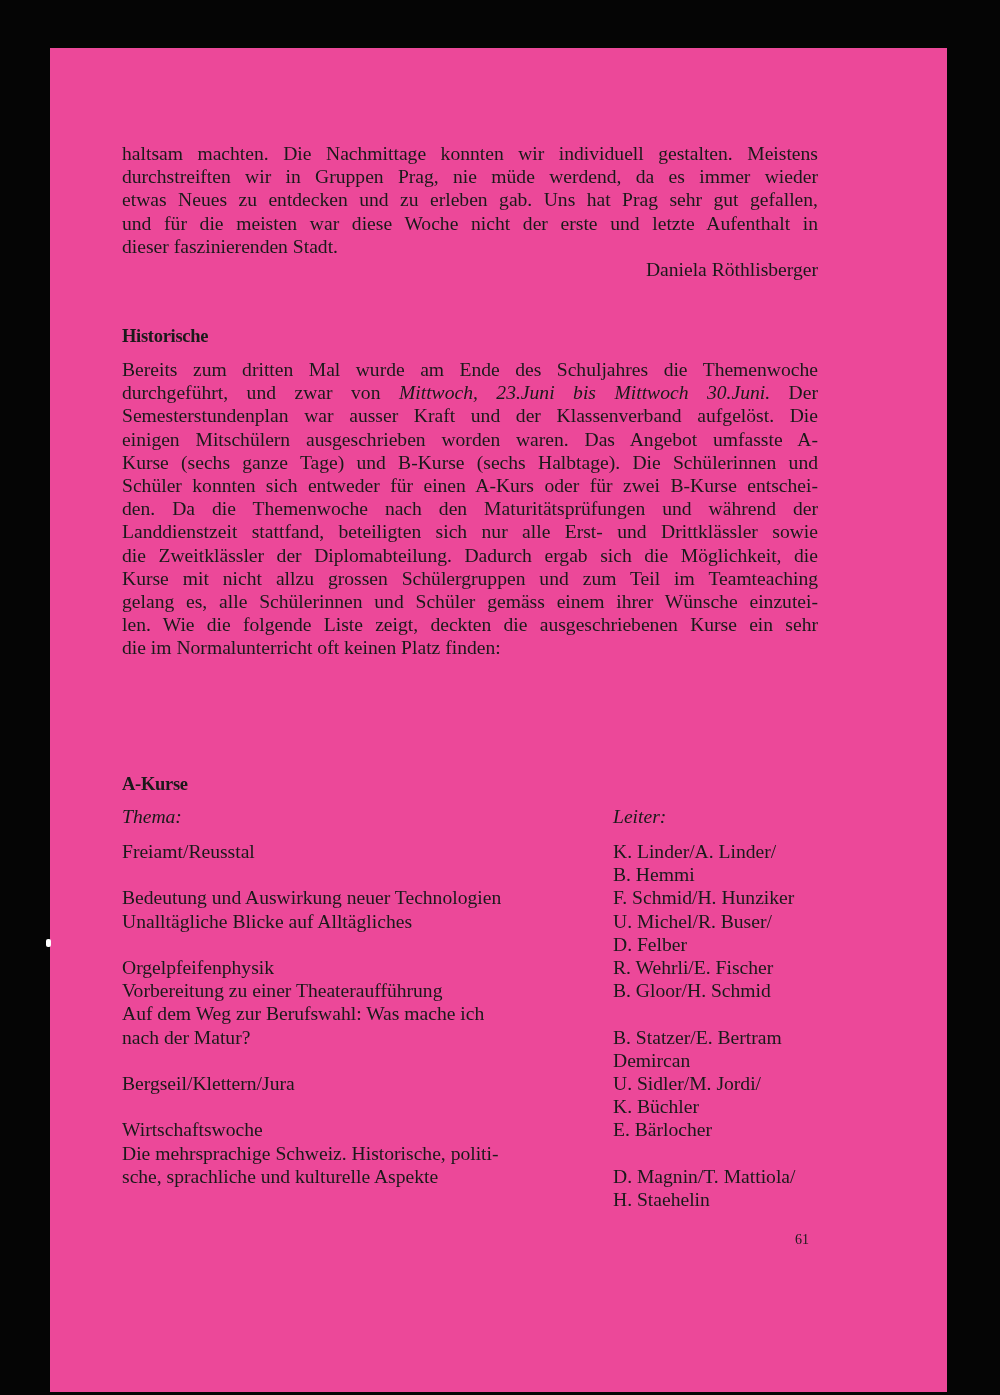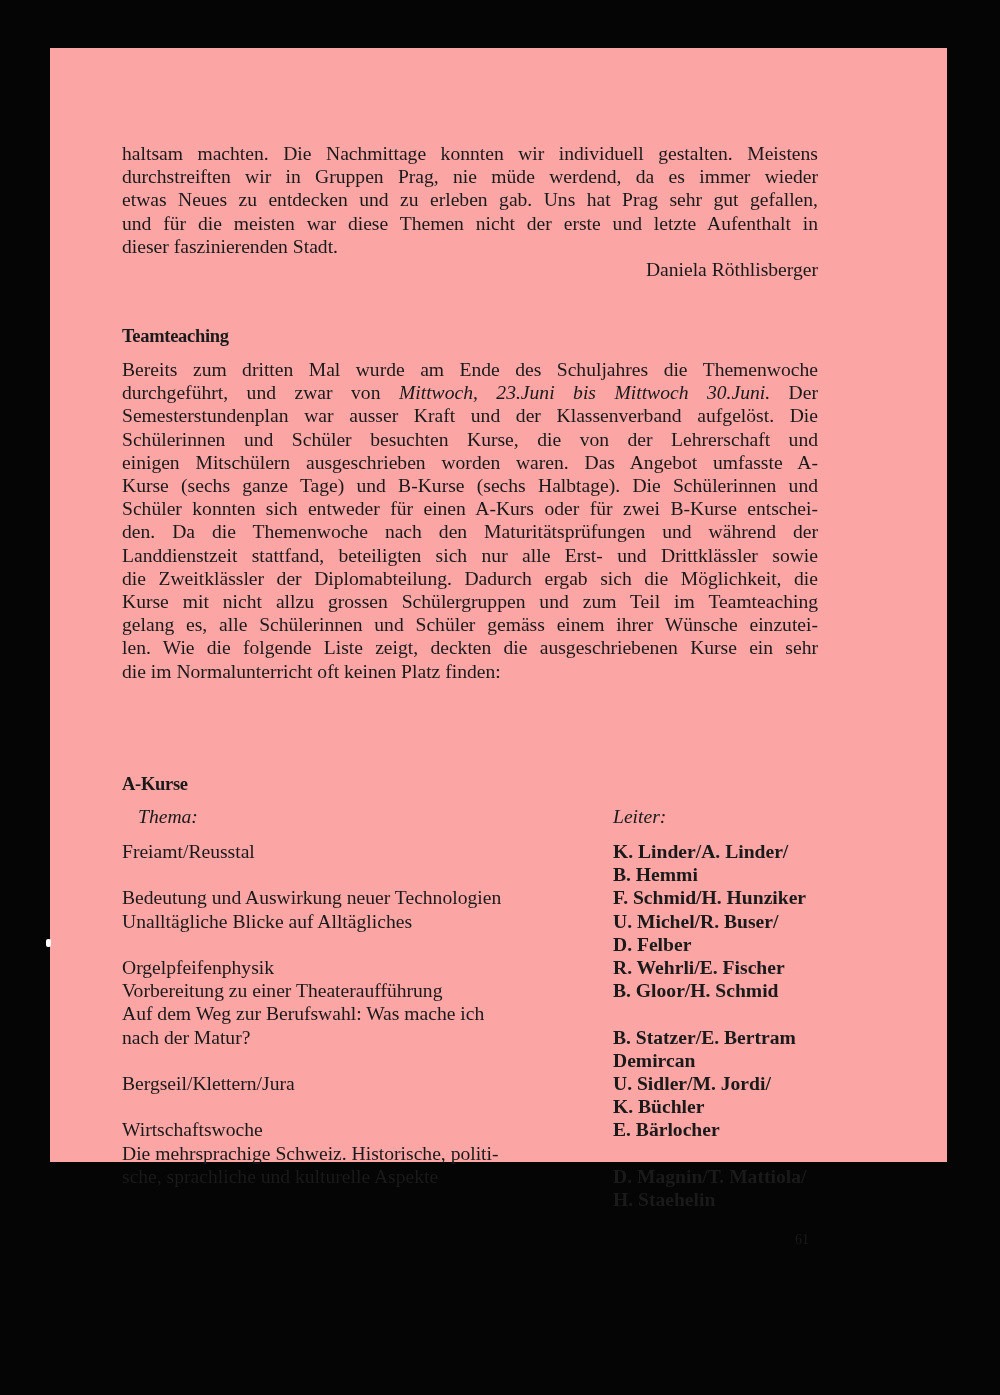--- a/index.html
+++ b/index.html
@@ -13,22 +13,22 @@
       position: relative;
       overflow: hidden;
       font-family: "Liberation Serif", "DejaVu Serif", serif;
       color: #1a1a1a;
     }
     .page {
       position: absolute;
       left: 50px;
       top: 48px;
       width: 897px;
-      height: 1114px;
-      background: #fca5a5;
+      height: 1344px;
+      background: #ec4899;
     }
     .col {
       position: absolute;
       left: 72px;
       width: 696px;
     }
     .para {
       font-size: 19.6px;
       line-height: 23.2px;
       text-align: justify;
@@ -87,70 +87,69 @@
   </style>
 </head>
 <body>
 
 <div class="page">
 
   <div class="col para" style="top:94px;">
     <span class="line">haltsam machten. Die Nachmittage konnten wir individuell gestalten. Meistens</span>
     <span class="line">durchstreiften wir in Gruppen Prag, nie müde werdend, da es immer wieder</span>
     <span class="line">etwas Neues zu entdecken und zu erleben gab. Uns hat Prag sehr gut gefallen,</span>
-    <span class="line">und für die meisten war diese Themen nicht der erste und letzte Aufenthalt in</span>
+    <span class="line">und für die meisten war diese Woche nicht der erste und letzte Aufenthalt in</span>
     <span class="line last">dieser faszinierenden Stadt.</span>
   </div>
   <div class="col" style="top:210px; height:24px;">
     <span class="signature">Daniela Röthlisberger</span>
   </div>
 
-  <div class="heading" style="left:72px; top:277px;">Teamteaching</div>
+  <div class="heading" style="left:72px; top:277px;">Historische</div>
 
   <div class="col para" style="top:310px;">
     <span class="line">Bereits zum dritten Mal wurde am Ende des Schuljahres die Themenwoche</span>
     <span class="line"><span>durchgeführt, und zwar von </span><span class="it">Mittwoch, 23.Juni bis Mittwoch 30.Juni.</span><span> Der</span></span>
     <span class="line">Semesterstundenplan war ausser Kraft und der Klassenverband aufgelöst. Die</span>
-    <span class="line">Schülerinnen und Schüler besuchten Kurse, die von der Lehrerschaft und</span>
     <span class="line">einigen Mitschülern ausgeschrieben worden waren. Das Angebot umfasste A-</span>
     <span class="line">Kurse (sechs ganze Tage) und B-Kurse (sechs Halbtage). Die Schülerinnen und</span>
     <span class="line">Schüler konnten sich entweder für einen A-Kurs oder für zwei B-Kurse entschei-</span>
     <span class="line">den. Da die Themenwoche nach den Maturitätsprüfungen und während der</span>
     <span class="line">Landdienstzeit stattfand, beteiligten sich nur alle Erst- und Drittklässler sowie</span>
     <span class="line">die Zweitklässler der Diplomabteilung. Dadurch ergab sich die Möglichkeit, die</span>
     <span class="line">Kurse mit nicht allzu grossen Schülergruppen und zum Teil im Teamteaching</span>
     <span class="line">gelang es, alle Schülerinnen und Schüler gemäss einem ihrer Wünsche einzutei-</span>
     <span class="line">len. Wie die folgende Liste zeigt, deckten die ausgeschriebenen Kurse ein sehr</span>
     <span class="line last">die im Normalunterricht oft keinen Platz finden:</span>
   </div>
 
   <div class="heading" style="left:72px; top:725px;">A-Kurse</div>
 
-  <div class="colhead" style="left:88px; top:757px;">Thema:</div>
+  <div class="colhead" style="left:72px; top:757px;">Thema:</div>
   <div class="colhead" style="left:563px; top:757px;">Leiter:</div>
 
   <div class="list" style="left:72px; top:792px;">
     <span class="row">Freiamt/Reusstal</span>
     <span class="gap"></span>
     <span class="row">Bedeutung und Auswirkung neuer Technologien</span>
     <span class="row">Unalltägliche Blicke auf Alltägliches</span>
     <span class="gap"></span>
     <span class="row">Orgelpfeifenphysik</span>
     <span class="row">Vorbereitung zu einer Theateraufführung</span>
     <span class="row">Auf dem Weg zur Berufswahl: Was mache ich</span>
     <span class="row">nach der Matur?</span>
     <span class="gap"></span>
     <span class="row">Bergseil/Klettern/Jura</span>
     <span class="gap"></span>
     <span class="row">Wirtschaftswoche</span>
     <span class="row">Die mehrsprachige Schweiz. Historische, politi-</span>
     <span class="row">sche, sprachliche und kulturelle Aspekte</span>
   </div>
 
-  <div class="list" style="left:563px; top:792px;font-weight:bold;">
+  <div class="list" style="left:563px; top:792px;">
     <span class="row">K. Linder/A. Linder/</span>
     <span class="row">B. Hemmi</span>
     <span class="row">F. Schmid/H. Hunziker</span>
     <span class="row">U. Michel/R. Buser/</span>
     <span class="row">D. Felber</span>
     <span class="row">R. Wehrli/E. Fischer</span>
     <span class="row">B. Gloor/H. Schmid</span>
     <span class="gap"></span>
     <span class="row">B. Statzer/E. Bertram</span>
     <span class="row">Demircan</span>

